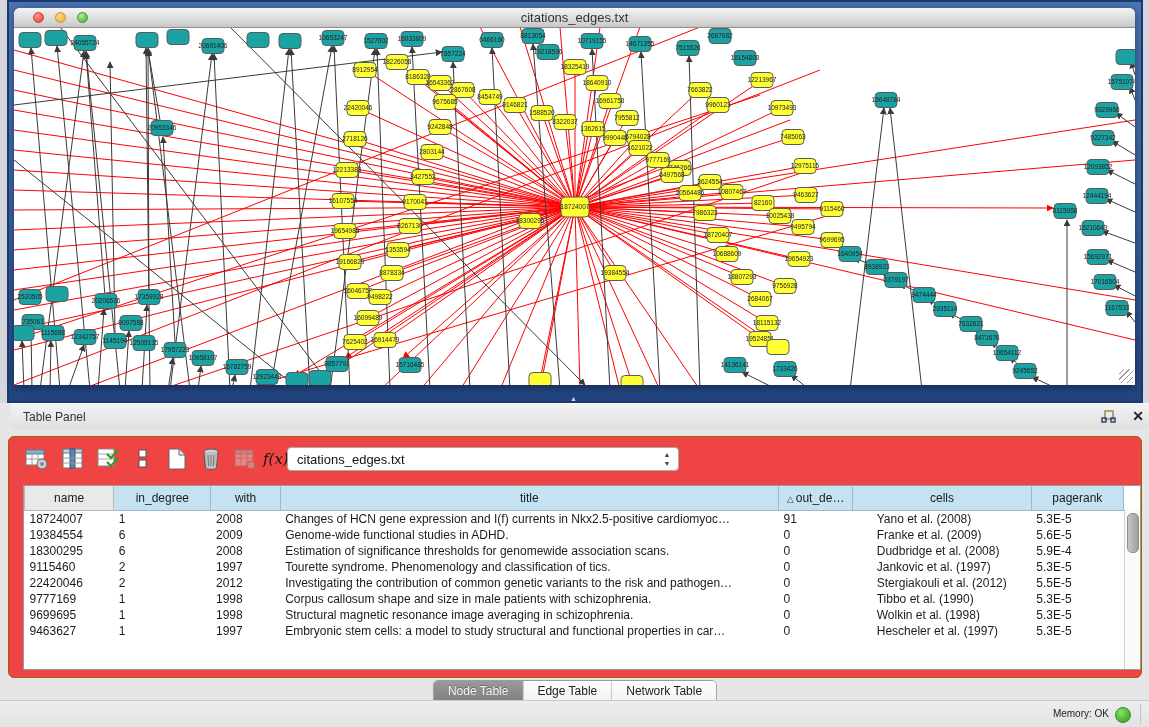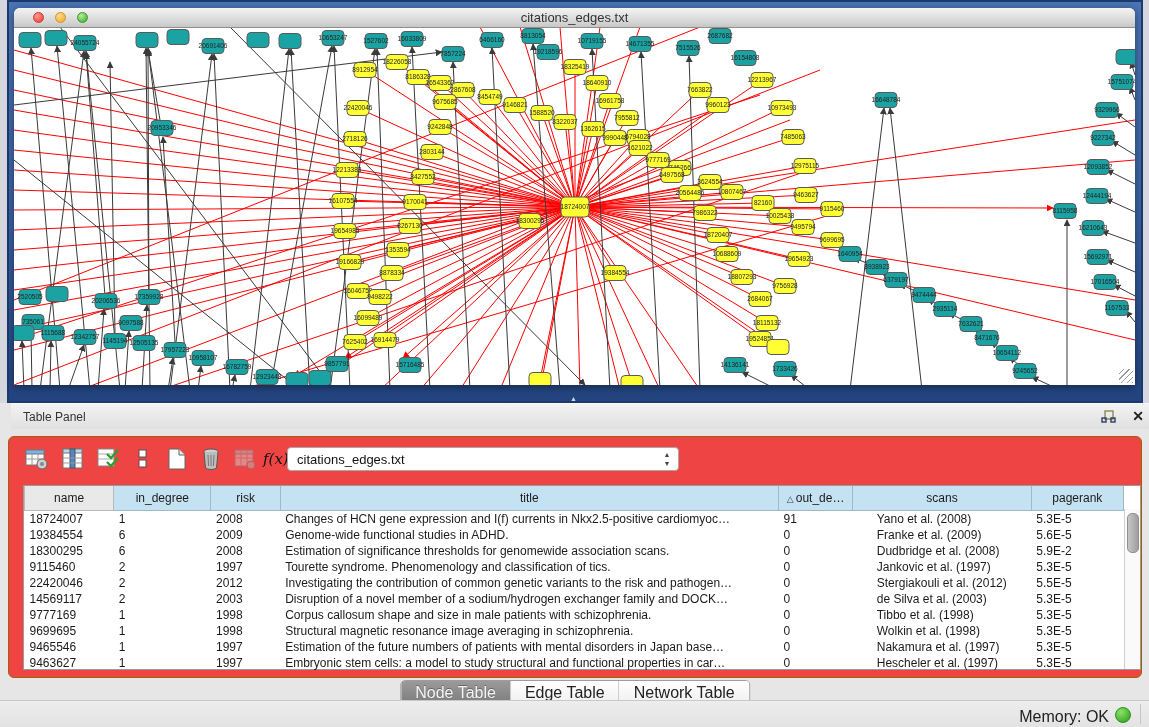--- a/index.html
+++ b/index.html
@@ -48,27 +48,27 @@
   th.plain{background:#e9e9e9;border-color:#b9b9b9;}
   td{height:16px;padding:0 5px;overflow:hidden;white-space:nowrap;border:none;}
   td.center{text-align:left;padding-left:24px;}
   #vscroll{position:absolute;right:0;top:23px;bottom:0;width:15px;background:#fafafa;border-left:1px solid #d0d0d0;}
   #vthumb{position:absolute;left:2px;top:4px;width:10px;height:38px;border-radius:5px;
      background:linear-gradient(90deg,#c6c6c6,#9f9f9f);border:1px solid #909090;}
   .sort-tri{font-size:9px;color:#33475a;margin-right:2px;}
   
   #tabs{position:absolute;left:50%;transform:translateX(-50%);top:243px;height:22px;display:flex;
      border:1px solid #9d9d9d;border-radius:5px;overflow:hidden;background:#fdfdfd;box-shadow:0 1px 0 #fff;}
-  .tab{padding:3px 14px;font-size:16px;color:#222;border-right:1px solid #c2c2c2;background:linear-gradient(180deg,#ffffff,#f0f0f0);}
+  .tab{padding:3px 14px;font-size:12px;color:#222;border-right:1px solid #c2c2c2;background:linear-gradient(180deg,#ffffff,#f0f0f0);}
   .tab:last-child{border-right:none;}
   .tab.sel{background:linear-gradient(180deg,#9a9a9a,#7e7e7e);color:#f4f4f4;text-shadow:0 -1px 0 #666;}
   
   #statusbar{position:absolute;left:0;top:700px;width:1149px;height:27px;background:linear-gradient(180deg,#ededed,#e2e2e2);
      border-top:1px solid #c9c9c9;}
-  #memory{position:absolute;right:40px;top:7px;font-size:16px;color:#222;}
+  #memory{position:absolute;right:40px;top:7px;font-size:10px;color:#222;}
   #memory-dot{position:absolute;right:18px;top:6px;width:14px;height:14px;border-radius:50%;
      background:radial-gradient(circle at 35% 30%,#8fe06a,#3fae2a 75%);border:1px solid #2e8f1f;}
   #status-div{position:absolute;right:8px;top:3px;width:1px;height:20px;background:#c4c4c4;}
 </style>
 </head>
 <body>
 
 <div id="desktop">
   <div id="desktop-blue"></div>
   <div id="net-window">
@@ -612,24 +612,24 @@
             <col style="width:69px">
             <col style="width:497px">
             <col style="width:74px">
             <col style="width:178px">
             <col style="width:92px">
           </colgroup>
         <thead id="thead-row">
             <tr>
               <th class="plain">name</th>
               <th>in_degree</th>
-              <th>risk</th>
+              <th>with</th>
               <th>title</th>
               <th><span class="sort-tri">△</span>out_de…</th>
-              <th>scans</th>
+              <th>cells</th>
               <th>pagerank</th>
             </tr>
           </thead>
         <tbody id="tbody-rows">
             <tr>
               <td>18724007</td>
               <td>1</td>
               <td>2008</td>
               <td>Changes of HCN gene expression and I(f) currents in Nkx2.5-positive cardiomyoc…</td>
               <td>91</td>
@@ -645,74 +645,56 @@
               <td class="center">Franke et al. (2009)</td>
               <td>5.6E-5</td>
             </tr>
             <tr>
               <td>18300295</td>
               <td>6</td>
               <td>2008</td>
               <td>Estimation of significance thresholds for genomewide association scans.</td>
               <td>0</td>
               <td class="center">Dudbridge et al. (2008)</td>
-              <td>5.9E-2</td>
+              <td>5.9E-4</td>
             </tr>
             <tr>
               <td>9115460</td>
               <td>2</td>
               <td>1997</td>
               <td>Tourette syndrome. Phenomenology and classification of tics.</td>
               <td>0</td>
               <td class="center">Jankovic et al. (1997)</td>
               <td>5.3E-5</td>
             </tr>
             <tr>
               <td>22420046</td>
               <td>2</td>
               <td>2012</td>
               <td>Investigating the contribution of common genetic variants to the risk and pathogen…</td>
               <td>0</td>
               <td class="center">Stergiakouli et al. (2012)</td>
               <td>5.5E-5</td>
             </tr>
             <tr>
-              <td>14569117</td>
-              <td>2</td>
-              <td>2003</td>
-              <td>Disruption of a novel member of a sodium/hydrogen exchanger family and DOCK…</td>
-              <td>0</td>
-              <td class="center">de Silva et al. (2003)</td>
-              <td>5.3E-5</td>
-            </tr>
-            <tr>
               <td>9777169</td>
               <td>1</td>
               <td>1998</td>
               <td>Corpus callosum shape and size in male patients with schizophrenia.</td>
               <td>0</td>
-              <td class="center">Tibbo et al. (1998)</td>
+              <td class="center">Tibbo et al. (1990)</td>
               <td>5.3E-5</td>
             </tr>
             <tr>
               <td>9699695</td>
               <td>1</td>
               <td>1998</td>
               <td>Structural magnetic resonance image averaging in schizophrenia.</td>
               <td>0</td>
               <td class="center">Wolkin et al. (1998)</td>
-              <td>5.3E-5</td>
-            </tr>
-            <tr>
-              <td>9465546</td>
-              <td>1</td>
-              <td>1997</td>
-              <td>Estimation of the future numbers of patients with mental disorders in Japan base…</td>
-              <td>0</td>
-              <td class="center">Nakamura et al. (1997)</td>
               <td>5.3E-5</td>
             </tr>
             <tr>
               <td>9463627</td>
               <td>1</td>
               <td>1997</td>
               <td>Embryonic stem cells: a model to study structural and functional properties in car…</td>
               <td>0</td>
               <td class="center">Hescheler et al. (1997)</td>
               <td>5.3E-5</td>

